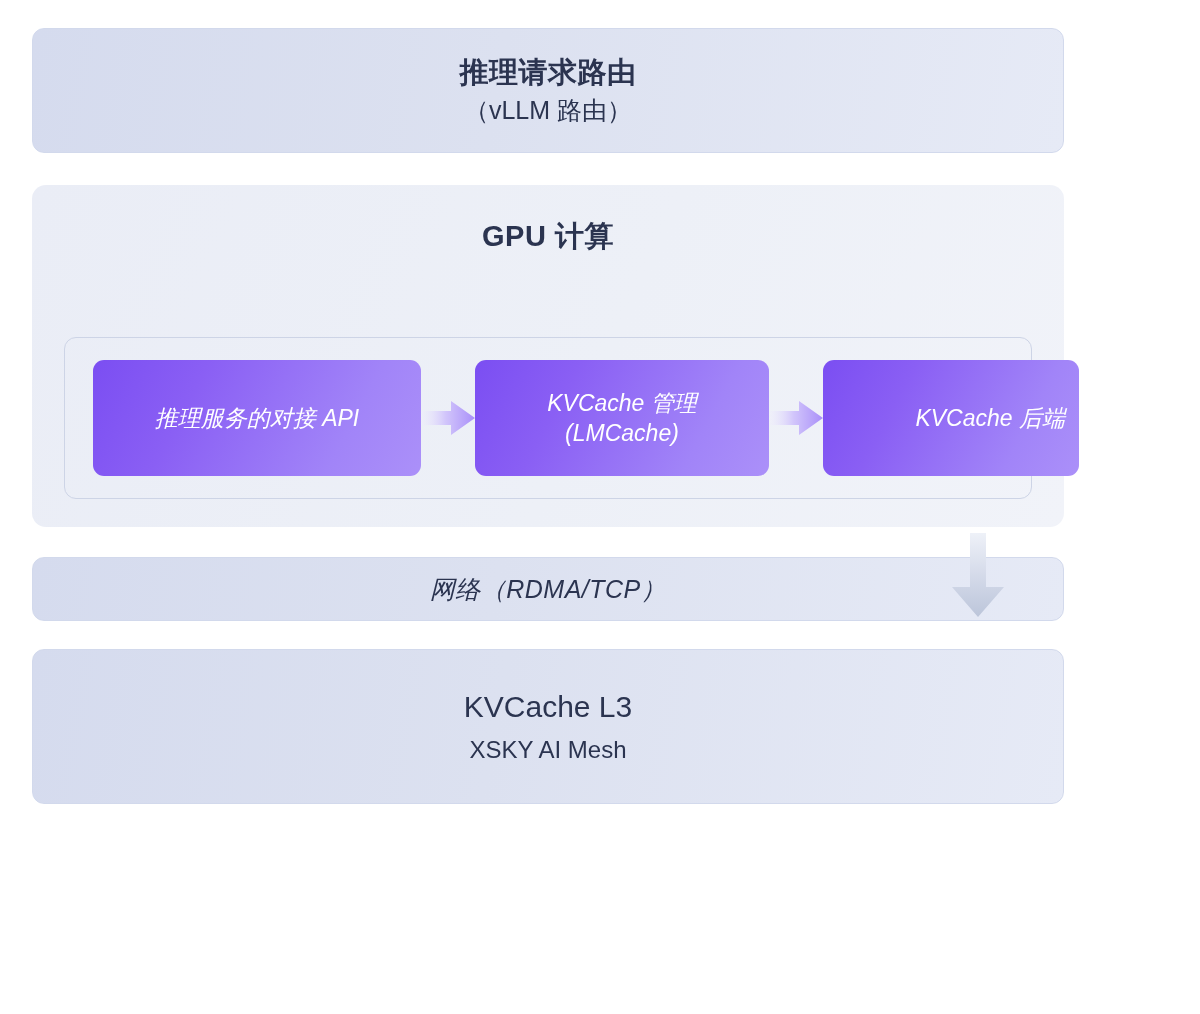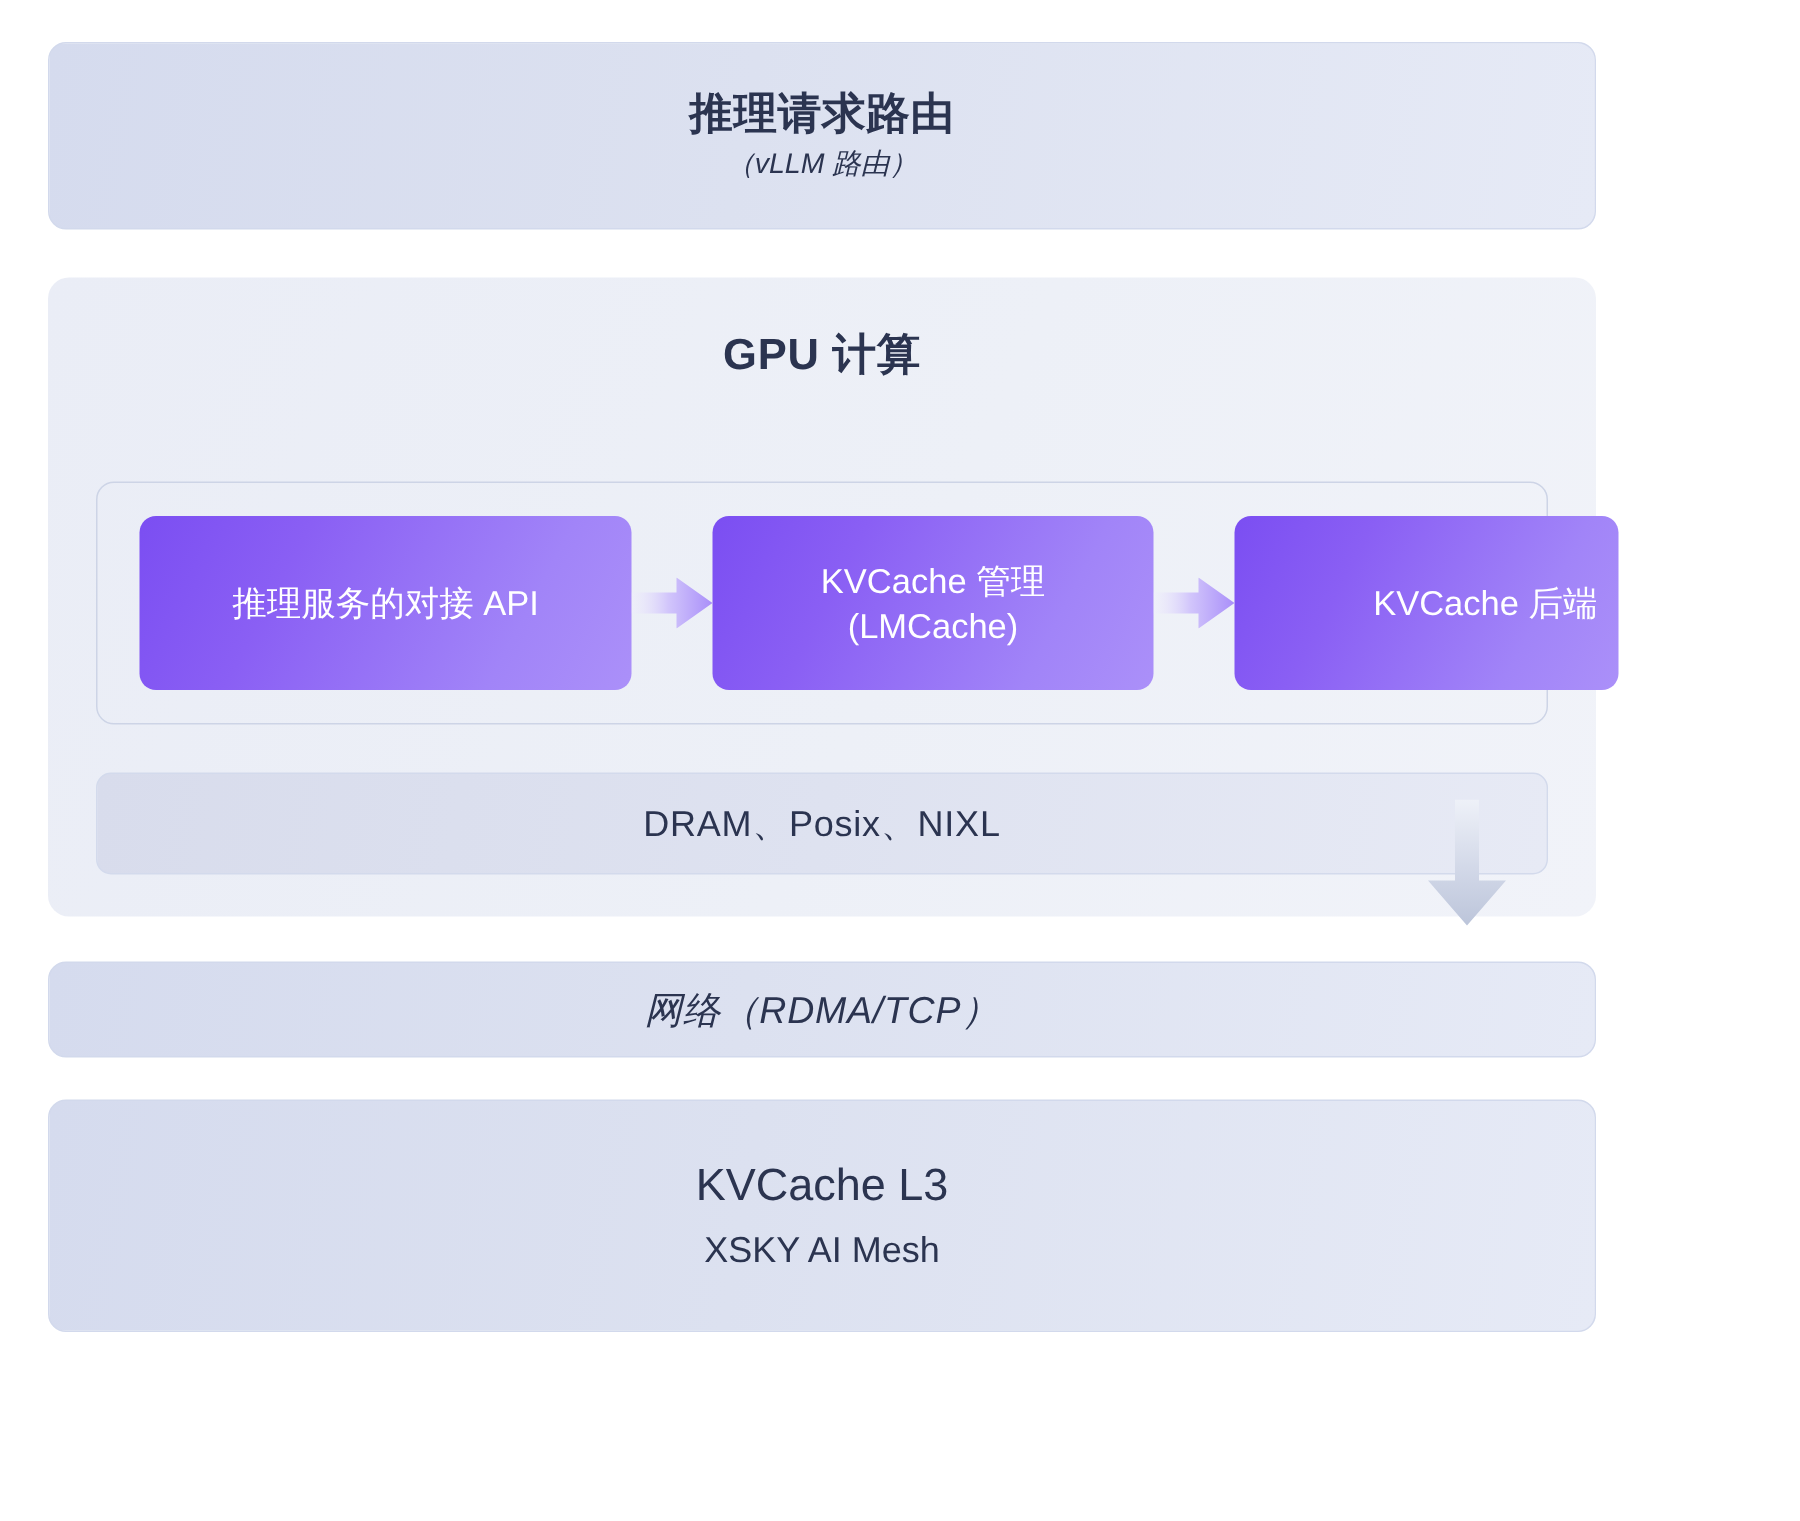--- a/index.html
+++ b/index.html
@@ -45,25 +45,24 @@
     height: 125px;
     margin-bottom: 32px;
   }
   .routing-title {
     font-size: 29px;
     font-weight: bold;
     letter-spacing: 0.5px;
     line-height: 1.25;
   }
   .routing-sub {
-    font-size: 19px;
+    font-size: 25px;
     font-weight: normal;
     line-height: 1.3;
     margin-top: 4px;
-    font-style: italic;
   }
 
   
   .gpu-section {
     box-sizing: border-box;
     background: linear-gradient(115deg, #eaedf6 0%, #edf0f7 55%, #f1f3f9 100%);
     border-radius: 14px;
     padding: 26px 32px 28px 32px;
     margin-bottom: 30px;
     position: relative;
@@ -89,27 +88,28 @@
     justify-content: center;
     font-size: 24px;
     letter-spacing: 0.5px;
   }
 
   
   .flow-group {
     box-sizing: border-box;
     border: 1px solid #cdd4e6;
     border-radius: 12px;
-    margin-top: 64px;
+    margin-top: 80px;
     padding: 22px 28px;
     display: flex;
     align-items: center;
     justify-content: space-between;
     position: relative;
     background: transparent;
+    font-style: italic;
   }
 
   .flow-card {
     box-sizing: border-box;
     height: 116px;
     border-radius: 11px;
     background: linear-gradient(118deg, #7b4ef2 0%, #8a5ff4 30%, #a184f8 75%, #ab90f9 100%);
     color: #ffffff;
     display: flex;
     flex-direction: column;
@@ -254,21 +254,20 @@
           <linearGradient id="gradDownGray" x1="0" y1="0" x2="0" y2="1">
             <stop offset="0%" stop-color="#eef1f8"></stop>
             <stop offset="55%" stop-color="#d2d8e8"></stop>
             <stop offset="100%" stop-color="#bcc5da"></stop>
           </linearGradient>
         </defs>
         <path d="M24 0 H40 V54 H58 L32 84 L6 54 H24 Z" fill="url(#gradDownGray)"></path>
       </svg>
     </div>
 
-    <div class="dram-bar">DRAM、Posix、NIXL</div>
   </div>
 
   <div class="band band-lavender network-box">
     <div class="network-label">网络（RDMA/TCP）</div>
   </div>
 
   <div class="band band-lavender l3-box">
     <div class="l3-title">KVCache L3</div>
     <div class="l3-sub">XSKY AI Mesh</div>
   </div>

